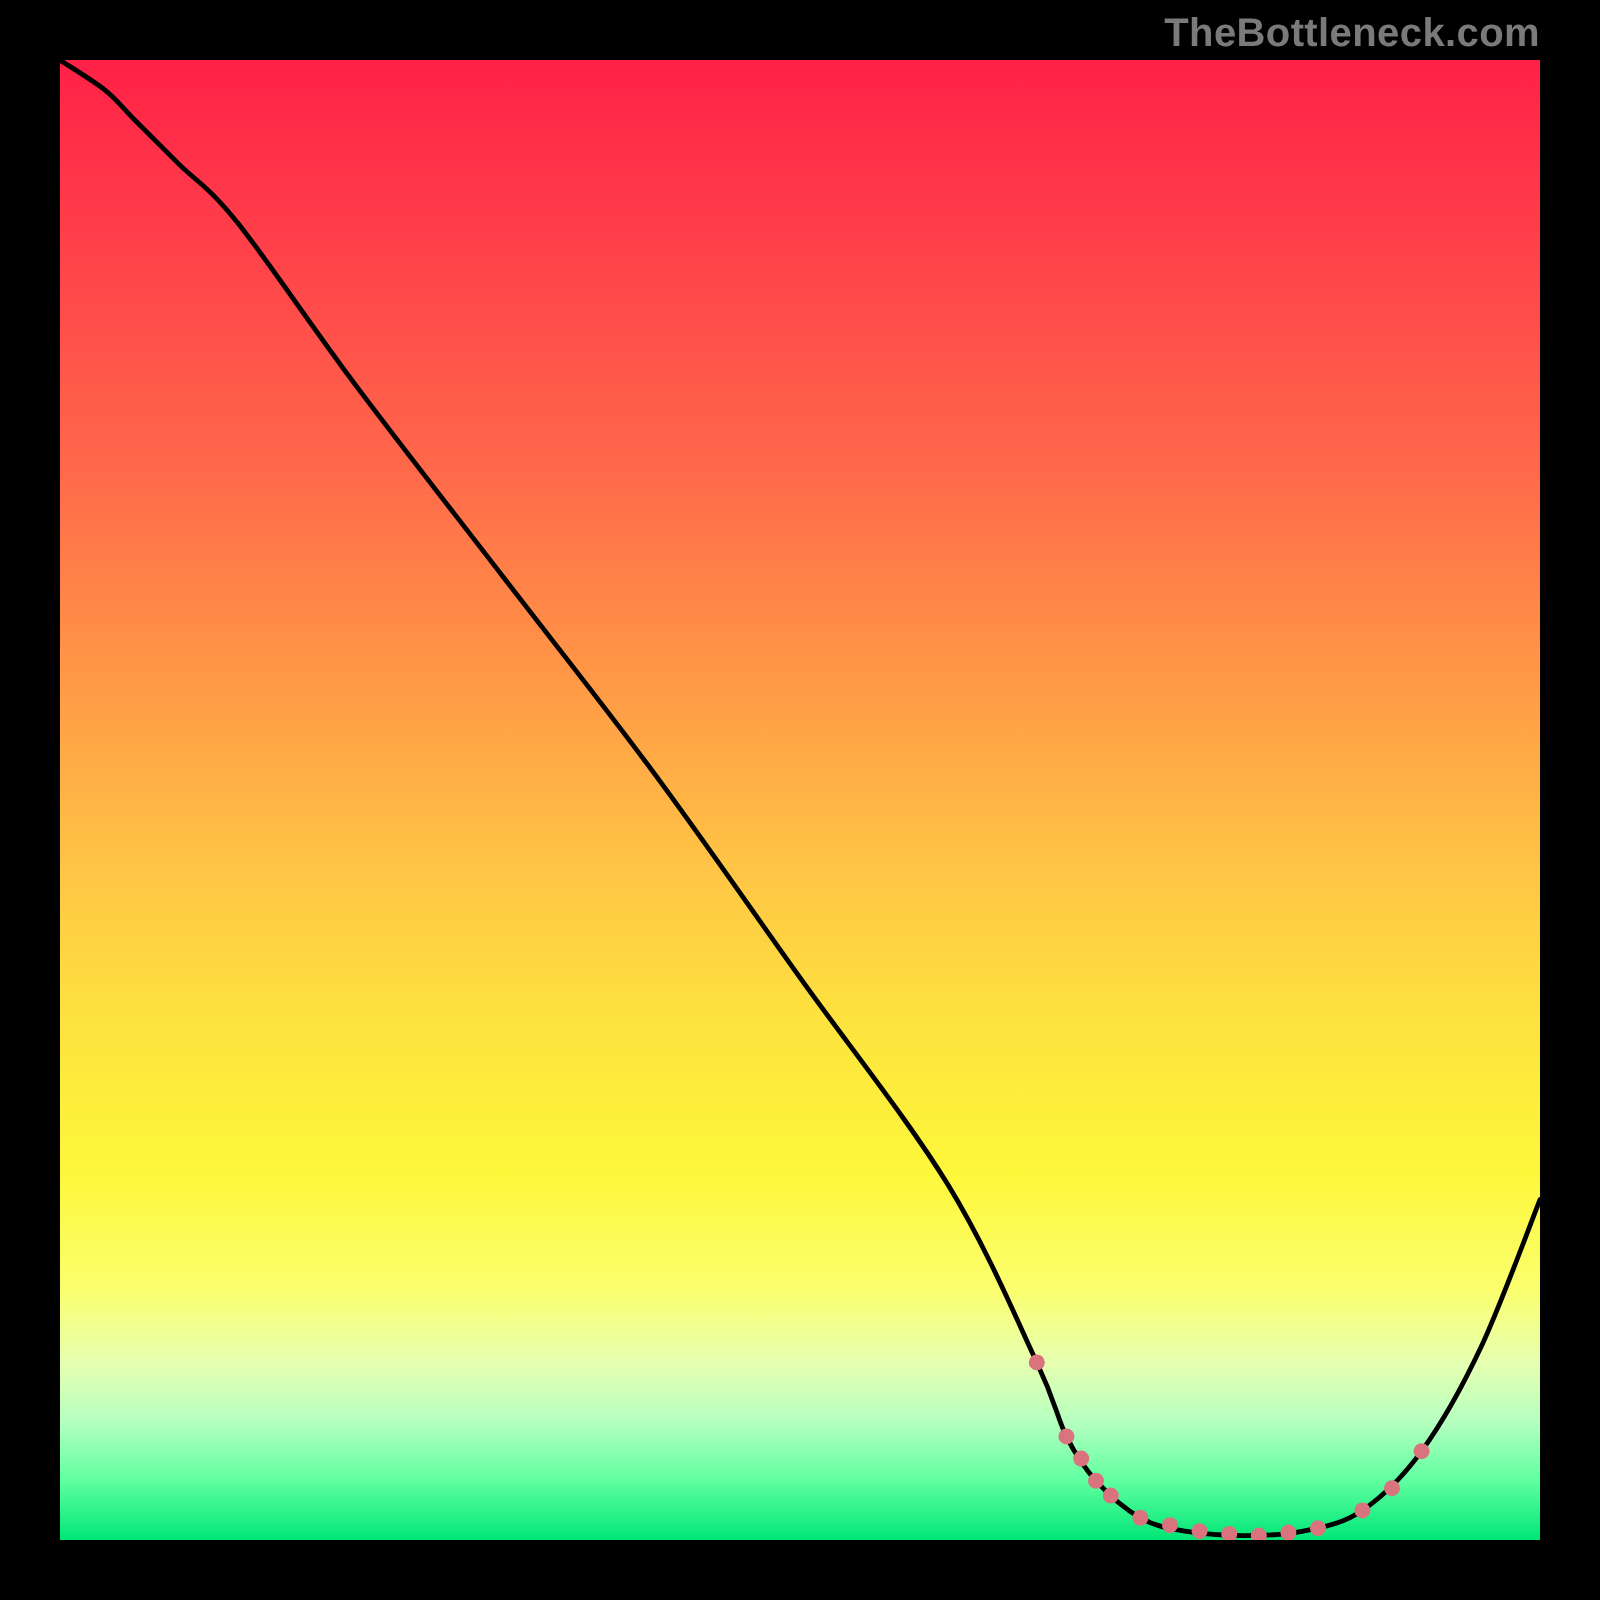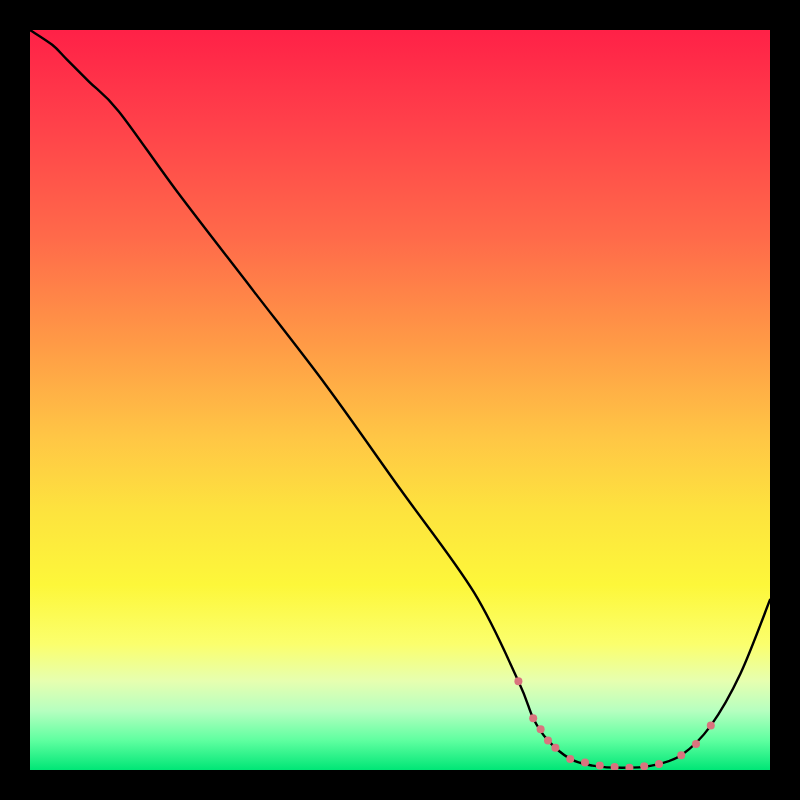--- a/index.html
+++ b/index.html
@@ -52,20 +52,21 @@
     top: 30px;
     width: 740px;
     height: 740px;
     pointer-events: none;
   }
 </style>
 </head>
 <body>
 
 <div class="frame">
+  <div class="attribution">TheBottleneck.com</div>
 
   <div class="plot-area"></div>
 
   <svg class="curve-layer" viewBox="0 0 740 740" preserveAspectRatio="none">
     <path fill="none" stroke="#000" stroke-width="2.4" stroke-linecap="round" d="M 0.0 0.0 C 3.7 2.5, 16.0 9.9, 22.2 14.8 C 28.4 19.7, 30.8 23.4, 37.0 29.6 C 43.2 35.8, 50.6 43.2, 59.2 51.8 C 67.8 60.4, 74.0 62.9, 88.8 81.4 C 103.6 99.9, 125.8 133.2, 148.0 162.8 C 170.2 192.4, 197.3 226.9, 222.0 259.0 C 246.7 291.1, 271.3 321.9, 296.0 355.2 C 320.7 388.5, 345.3 424.3, 370.0 458.8 C 394.7 493.3, 424.3 530.3, 444.0 562.4 C 463.7 594.5, 478.5 630.2, 488.4 651.2 C 498.3 672.2, 498.3 678.3, 503.2 688.2 C 508.1 698.1, 511.8 703.6, 518.0 710.4 C 524.2 717.2, 532.8 724.7, 540.2 728.9 C 547.6 733.1, 553.8 734.1, 562.4 735.6 C 571.0 737.0, 582.1 737.8, 592.0 737.8 C 601.9 737.8, 611.7 737.7, 621.6 735.6 C 631.5 733.5, 641.3 731.9, 651.2 725.2 C 661.1 718.5, 670.9 709.2, 680.8 695.6 C 690.7 682.0, 700.5 664.8, 710.4 643.8 C 720.3 622.8, 735.1 582.1, 740.0 569.8"></path>
     <g>
         <circle cx="488.4" cy="651.2" r="4" fill="#d9747e"></circle>
         <circle cx="503.2" cy="688.2" r="4" fill="#d9747e"></circle>
         <circle cx="510.6" cy="699.3" r="4" fill="#d9747e"></circle>
         <circle cx="518.0" cy="710.4" r="4" fill="#d9747e"></circle>

